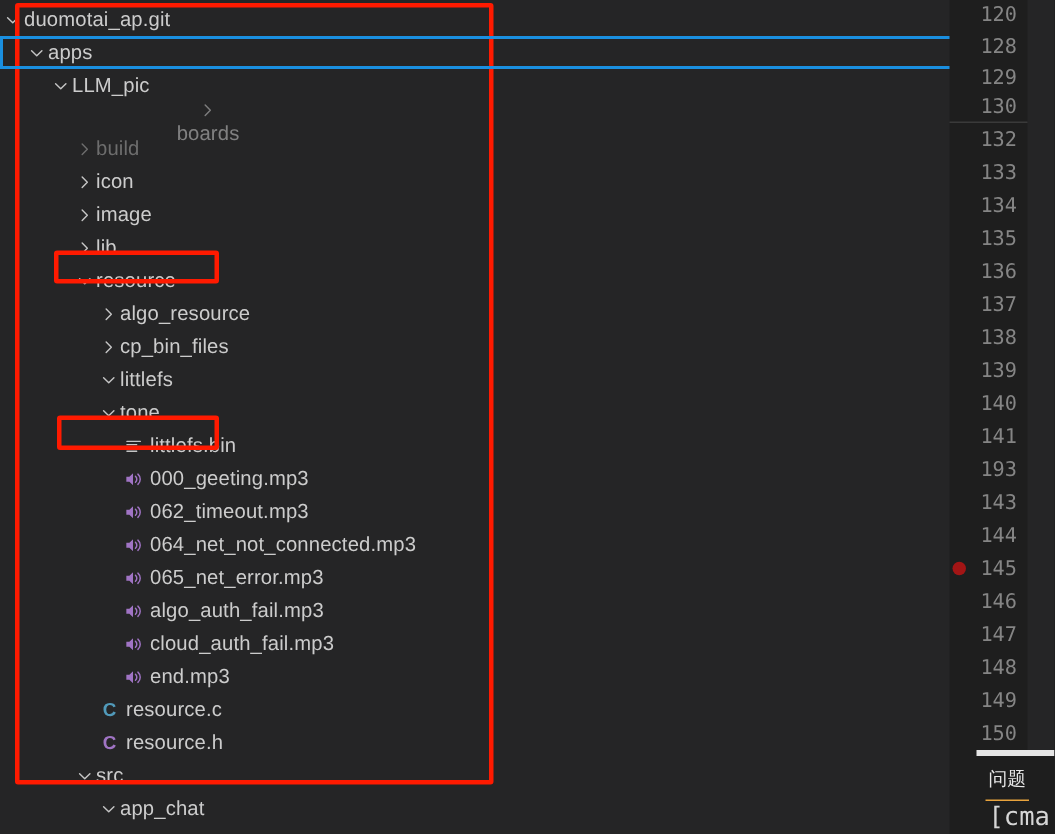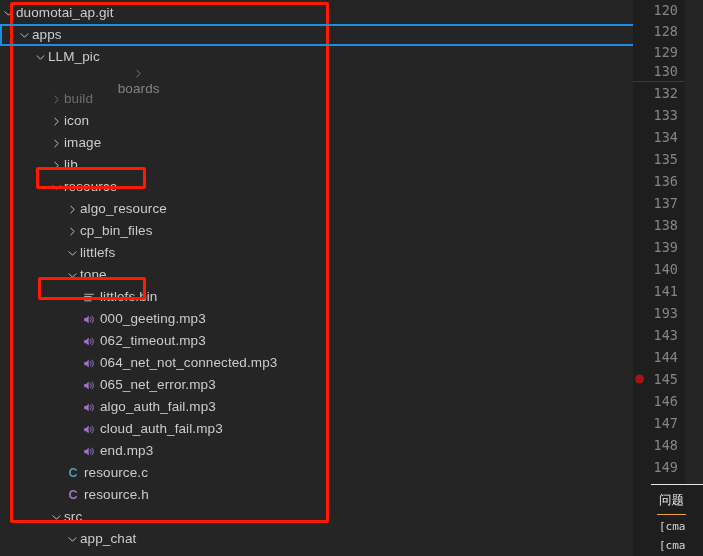--- a/index.html
+++ b/index.html
@@ -69,35 +69,35 @@
     position: absolute; left: 2px; top: 50%; transform: translateY(-50%);
     width: 9px; height: 9px; border-radius: 50%; background: #a31515;
   }
   .foldsep {
     position: absolute; left: 0; width: 52px; height: 1px;
     background: #3a3a3a;
   }
 
   
   #panel {
-    position: absolute; left: 651px; bottom: 0; width: 52px; height: 72px;
-    background: #1e1e1e; border-top: 1px solid #e5e5e5;
+    position: absolute; left: 651px; bottom: 0; width: 52px; height: 56px;
+    background: #1e1e1e; border-top: 4px solid #e5e5e5;
   }
   #paneltabs { height: 30px; display: flex; align-items: center; padding-left: 6px; }
   .ptab {
     font-size: 12.5px; color: #a9a9a9; height: 30px; line-height: 30px;
     position: relative; padding: 0 2px; cursor: pointer;
   }
   .ptab.active { color: #e7e7e7; }
   .ptab.active::after {
     content: ""; position: absolute; left: 0; right: 0; bottom: 0;
     height: 1px; background: #e8a33d;
   }
   .termline {
-    font-family: "DejaVu Sans Mono", monospace; font-size: 11px;
+    font-family: "DejaVu Sans Mono", monospace; font-size: 17px;
     color: #d6d6d6; height: 19px; line-height: 19px; padding-left: 8px;
     white-space: nowrap; overflow: hidden;
   }
   #panelbody { background: #1e1e1e; padding-top: 2px; }
 </style>
 </head>
 <body>
 
 <div id="root">
 

